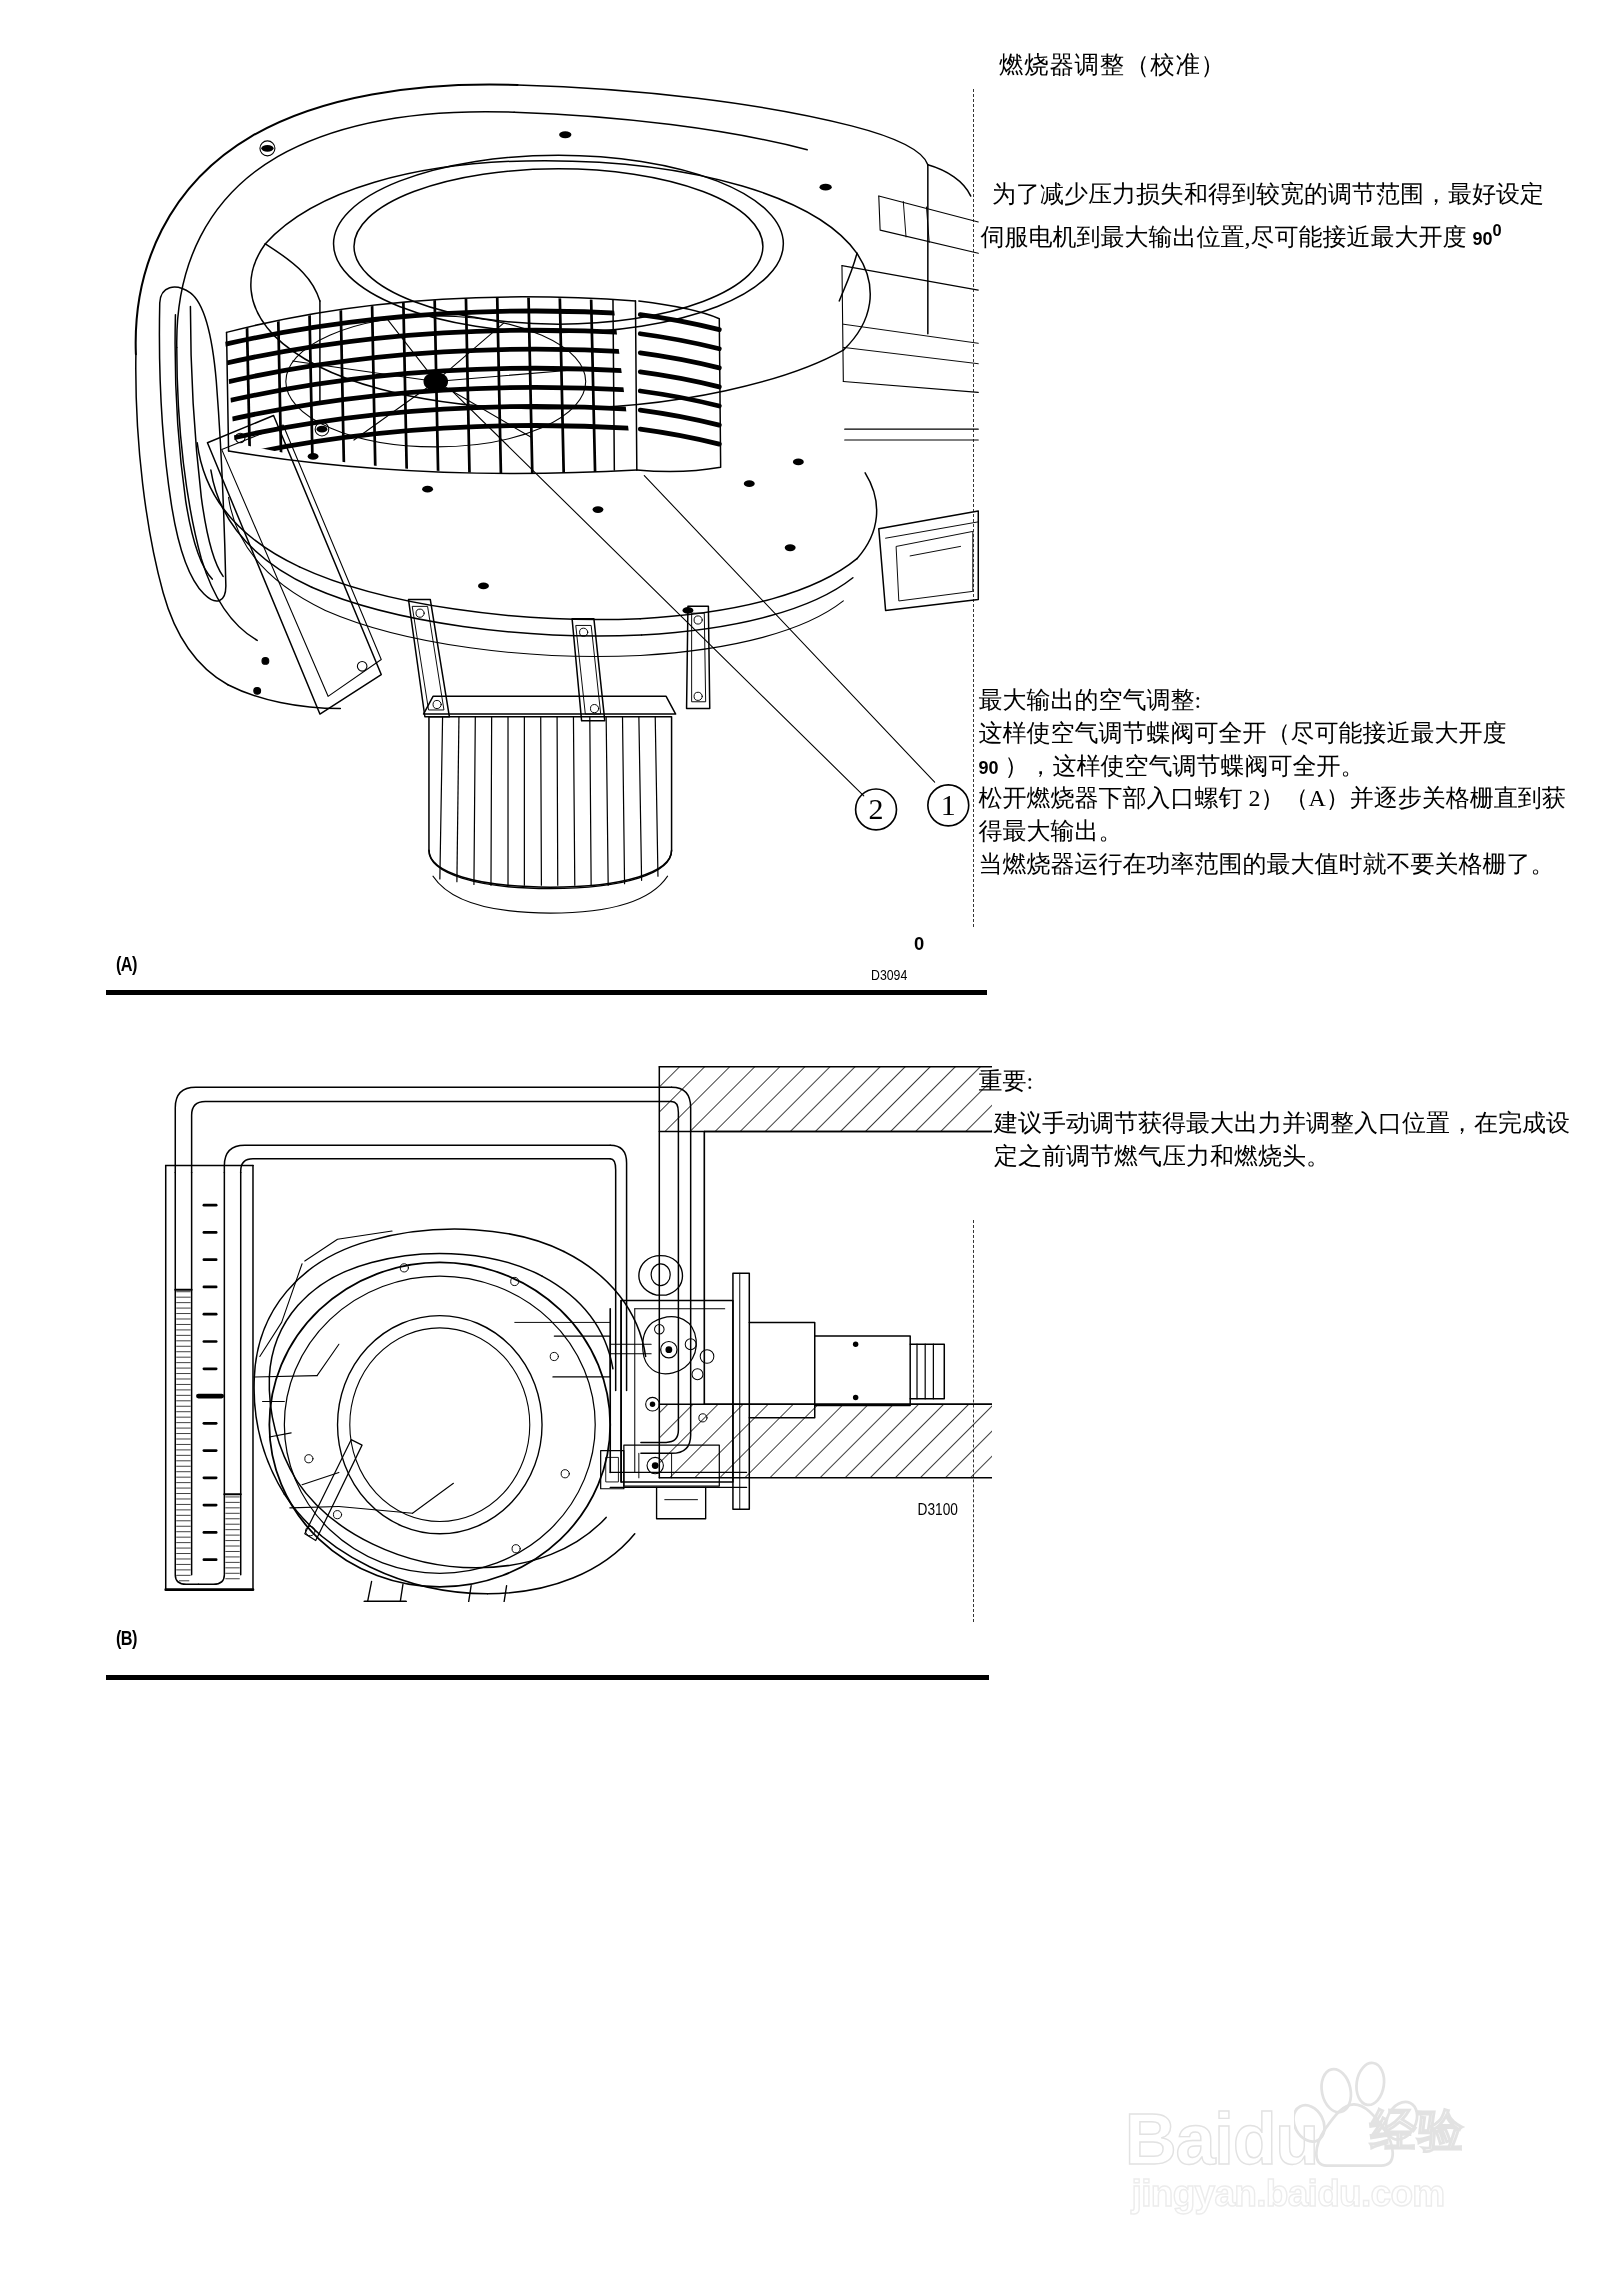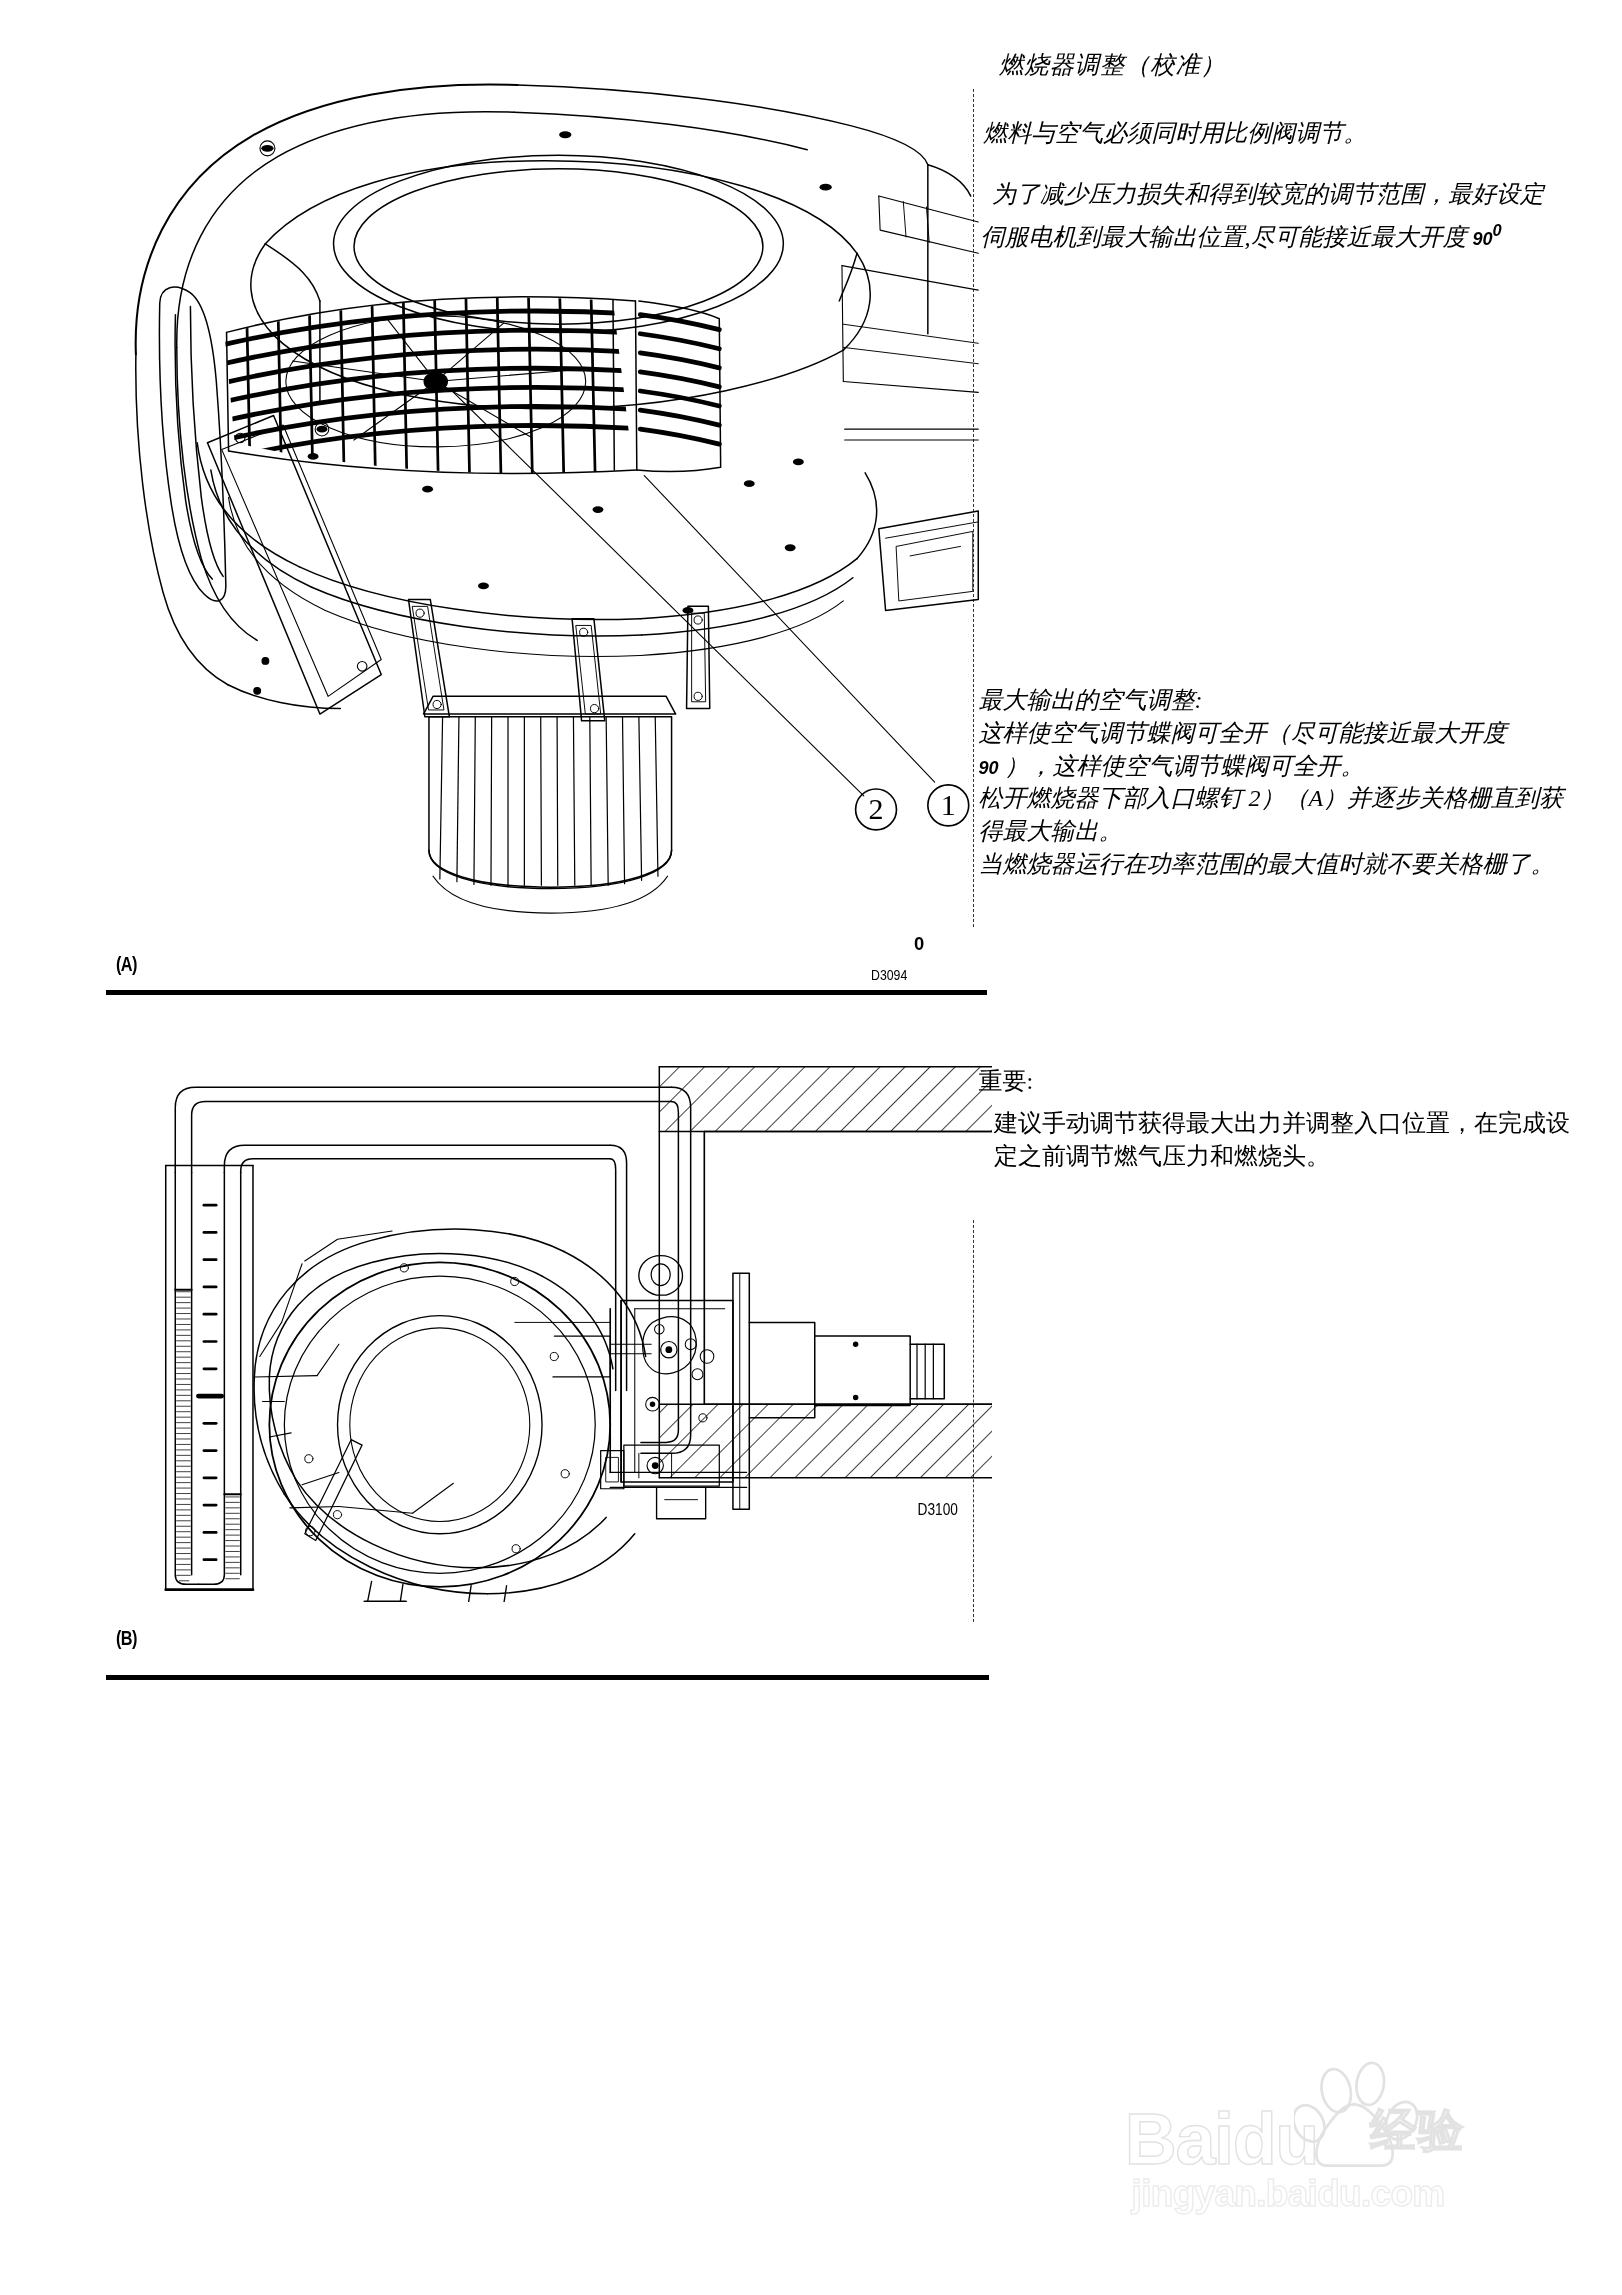--- a/index.html
+++ b/index.html
@@ -42,21 +42,21 @@
   }
   .deg-orphan {
     position:absolute;
     font-family:"Liberation Sans", sans-serif;
     font-weight:bold; font-size:18.4px;
   }
   #rule-A { left:106px; top:990px; width:881px; height:4.8px; }
   #rule-B { left:106px; top:1675px; width:883px; height:4.8px; }
 
   
-  #text-col { position:absolute; left:975px; top:0; width:647px; height:1002px;font-style:italic; }
+  #text-col { position:absolute; left:975px; top:0; width:647px; height:1002px; }
   .txt-head {
     position:absolute; font-size:24.5px; line-height:1.0;
     letter-spacing:0.7px; white-space:nowrap;
   }
   .txt-p {
     position:absolute; font-size:24px; line-height:36px;
     width:613px; letter-spacing:0px;
   }
   .txt-p.narrow { width:617px; }
   b.bold90 { font-family:"Liberation Sans", sans-serif; font-weight:bold; font-size:18px; }
@@ -298,21 +298,20 @@
       <span class="deg-orphan" style="left:812px; top:-8.2px;">0</span>
       <span class="dwg-no" style="left:769px; top:24.5px;">D3094</span>
     </div>
     <div class="rule" id="rule-A"></div>
   </div>
 
   <div id="text-col">
 
     <div class="txt-head cn" style="left:24px; top:53px;">燃烧器调整（校准）</div>
 
-    <div class="txt-p cn" style="left:8.2px; top:115px;">燃料与空气必须同时用比例阀调节。</div>
 
     <div class="txt-p cn" style="left:17px; top:176px;">为了减少压力损失和得到较宽的调节范围，最好设定</div>
 
     <div class="txt-p cn" style="left:5.5px; top:212px;"><span>伺服电机到最大输出位置,尽可能接近最大开度 </span><b class="bold90">90</b><sup class="deg">0</sup></div>
 
     <div class="txt-p cn" style="left:3.4px; top:682px;">最大输出的空气调整:</div>
 
     <div class="txt-p cn" style="left:3.4px; top:715px;">这样使空气调节蝶阀可全开（尽可能接近最大开度</div>
 
     <div class="txt-p cn" style="left:3.4px; top:748px;"><b class="bold90">90</b><span> ），这样使空气调节蝶阀可全开。</span></div>

